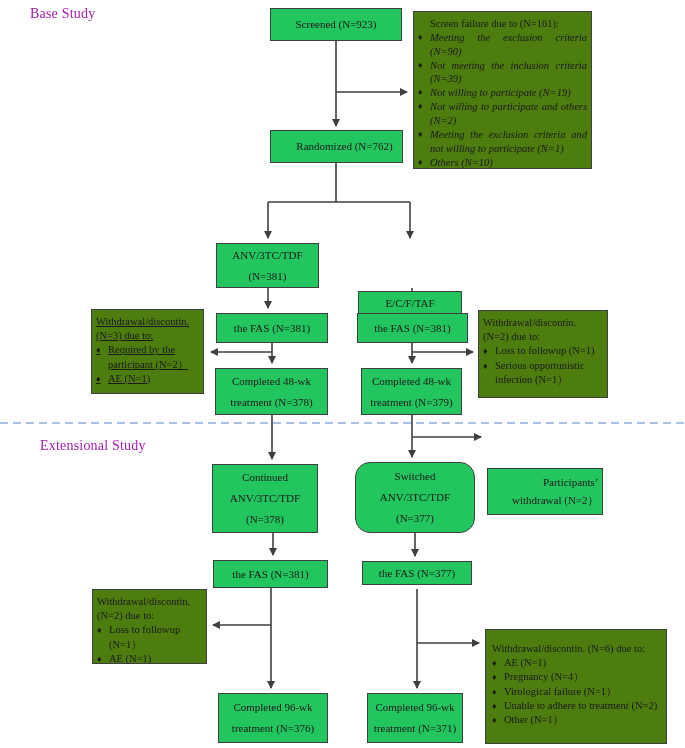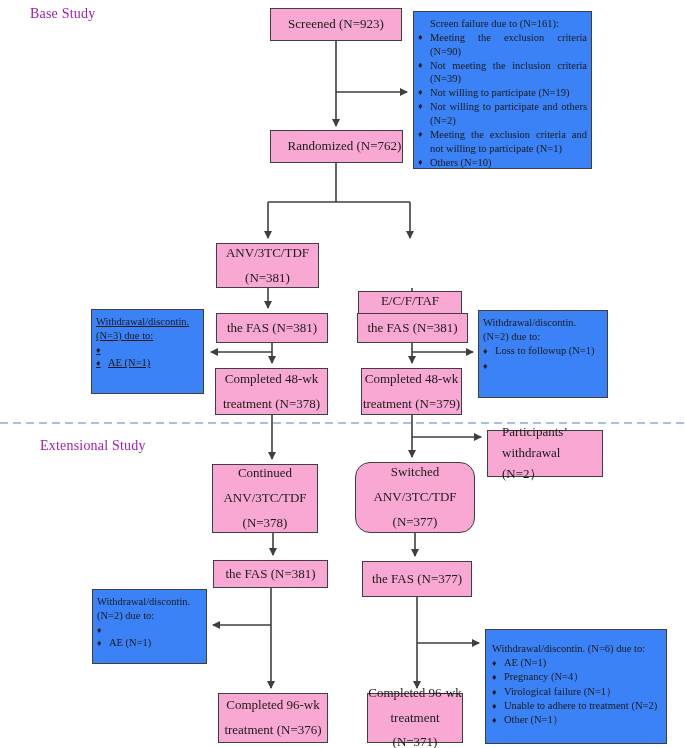--- a/index.html
+++ b/index.html
@@ -14,52 +14,53 @@
   #arrows{position:absolute;left:0;top:0;width:685px;height:748px;}
   .section-label{
     position:absolute;
     font-size:14px;
     color:#a21caf;
     letter-spacing:.2px;
   }
   .box{
     position:absolute;
     border:1.6px solid #3f3f3f;
-    background:#f9a8d4;
+    background:#22c55e;
     box-sizing:border-box;
     display:flex;
     align-items:center;
     justify-content:center;
     text-align:center;
-    font-size:13px;
+    font-size:11px;
     line-height:1.9;
     white-space:pre-line;
   }
   .box.left-align{
     justify-content:flex-start;
-    text-align:left;
-    padding-left:14px;
+    text-align:right;
+    padding-left:24px;
     line-height:1.6;
+    margin-top:38px;
   }
   .listbox{
     position:absolute;
     border:1.6px solid #3f3f3f;
-    background:#3b82f6;
+    background:#4d7c0f;
     box-sizing:border-box;
     font-size:10.5px;
     line-height:1.32;
     padding:5px 4px 3px 4px;
     text-align:left;
   }
   .listbox .lt{margin-bottom:0;}
   .listbox.indent-title .lt{padding-left:12px;}
   .listbox .li{display:flex;}
   .listbox .bu{width:12px;flex:0 0 12px;text-align:left;font-size:9px;padding-top:1px;}
   .listbox .tx{flex:1;}
-  .listbox.justify .tx{text-align:justify;}
+  .listbox.justify .tx{text-align:justify;font-style:italic;}
   .pad-top{padding-top:12px;padding-left:6px;}
 </style>
 </head>
 <body>
 
 <div id="canvas">
 
   <svg id="arrows" viewBox="0 0 685 748" xmlns="http://www.w3.org/2000/svg">
     <defs>
       <marker id="ah" markerWidth="9" markerHeight="9" refX="7" refY="4" orient="auto" markerUnits="userSpaceOnUse">
@@ -141,60 +142,63 @@
   <div class="box" style="left:358px;top:243px;width:104px;height:45px;margin-top:48px;">E/C/F/TAF
 (N=381)</div>
 
   <div class="box" style="left:216px;top:313px;width:112px;height:30px;">the FAS (N=381)</div>
   <div class="box" style="left:357px;top:313px;width:111px;height:30px;">the FAS (N=381)</div>
 
   <div class="listbox" style="left:91px;top:309px;width:113px;height:85px;line-height:1.35;text-decoration:underline;">
     <div class="lt">Withdrawal/discontin. (N=3) due to:</div>
     <div class="li">
       <span class="bu">♦</span>
+      <span class="tx">Required by the participant (N=2）</span>
     </div>
     <div class="li">
       <span class="bu">♦</span>
       <span class="tx">AE (N=1)</span>
     </div>
   </div>
 
   <div class="listbox" style="left:478px;top:310px;width:130px;height:88px;line-height:1.35;">
     <div class="lt">Withdrawal/discontin. (N=2) due to:</div>
     <div class="li">
       <span class="bu">♦</span>
       <span class="tx">Loss to followup (N=1)</span>
     </div>
     <div class="li">
       <span class="bu">♦</span>
+      <span class="tx">Serious opportunistic infection (N=1）</span>
     </div>
   </div>
 
   <div class="box" style="left:215px;top:368px;width:113px;height:47px;">Completed 48-wk
 treatment (N=378)</div>
   <div class="box" style="left:361px;top:368px;width:101px;height:47px;">Completed 48-wk
 treatment (N=379)</div>
 
   <div class="box" style="left:212px;top:464px;width:106px;height:69px;">Continued
 ANV/3TC/TDF
 (N=378)</div>
   <div class="box" style="left:355px;top:462px;width:120px;height:71px;border-radius:15px;">Switched
 ANV/3TC/TDF
 (N=377)</div>
 
   <div class="box left-align" style="left:487px;top:430px;width:116px;height:47px;">Participants’
 withdrawal (N=2）</div>
 
   <div class="box" style="left:213px;top:560px;width:115px;height:28px;">the FAS (N=381)</div>
-  <div class="box" style="left:362px;top:561px;width:110px;height:36px;">the FAS (N=377)</div>
+  <div class="box" style="left:362px;top:561px;width:110px;height:24px;">the FAS (N=377)</div>
 
   <div class="listbox" style="left:92px;top:589px;width:115px;height:75px;line-height:1.35;">
     <div class="lt">Withdrawal/discontin. (N=2) due to:</div>
     <div class="li">
       <span class="bu">♦</span>
+      <span class="tx">Loss to followup (N=1）</span>
     </div>
     <div class="li">
       <span class="bu">♦</span>
       <span class="tx">AE (N=1)</span>
     </div>
   </div>
 
   <div class="listbox pad-top" style="left:485px;top:585px;width:182px;height:115px;line-height:1.35;margin-top:44px;">
     <div class="lt">Withdrawal/discontin. (N=6) due to:</div>
     <div class="li">

